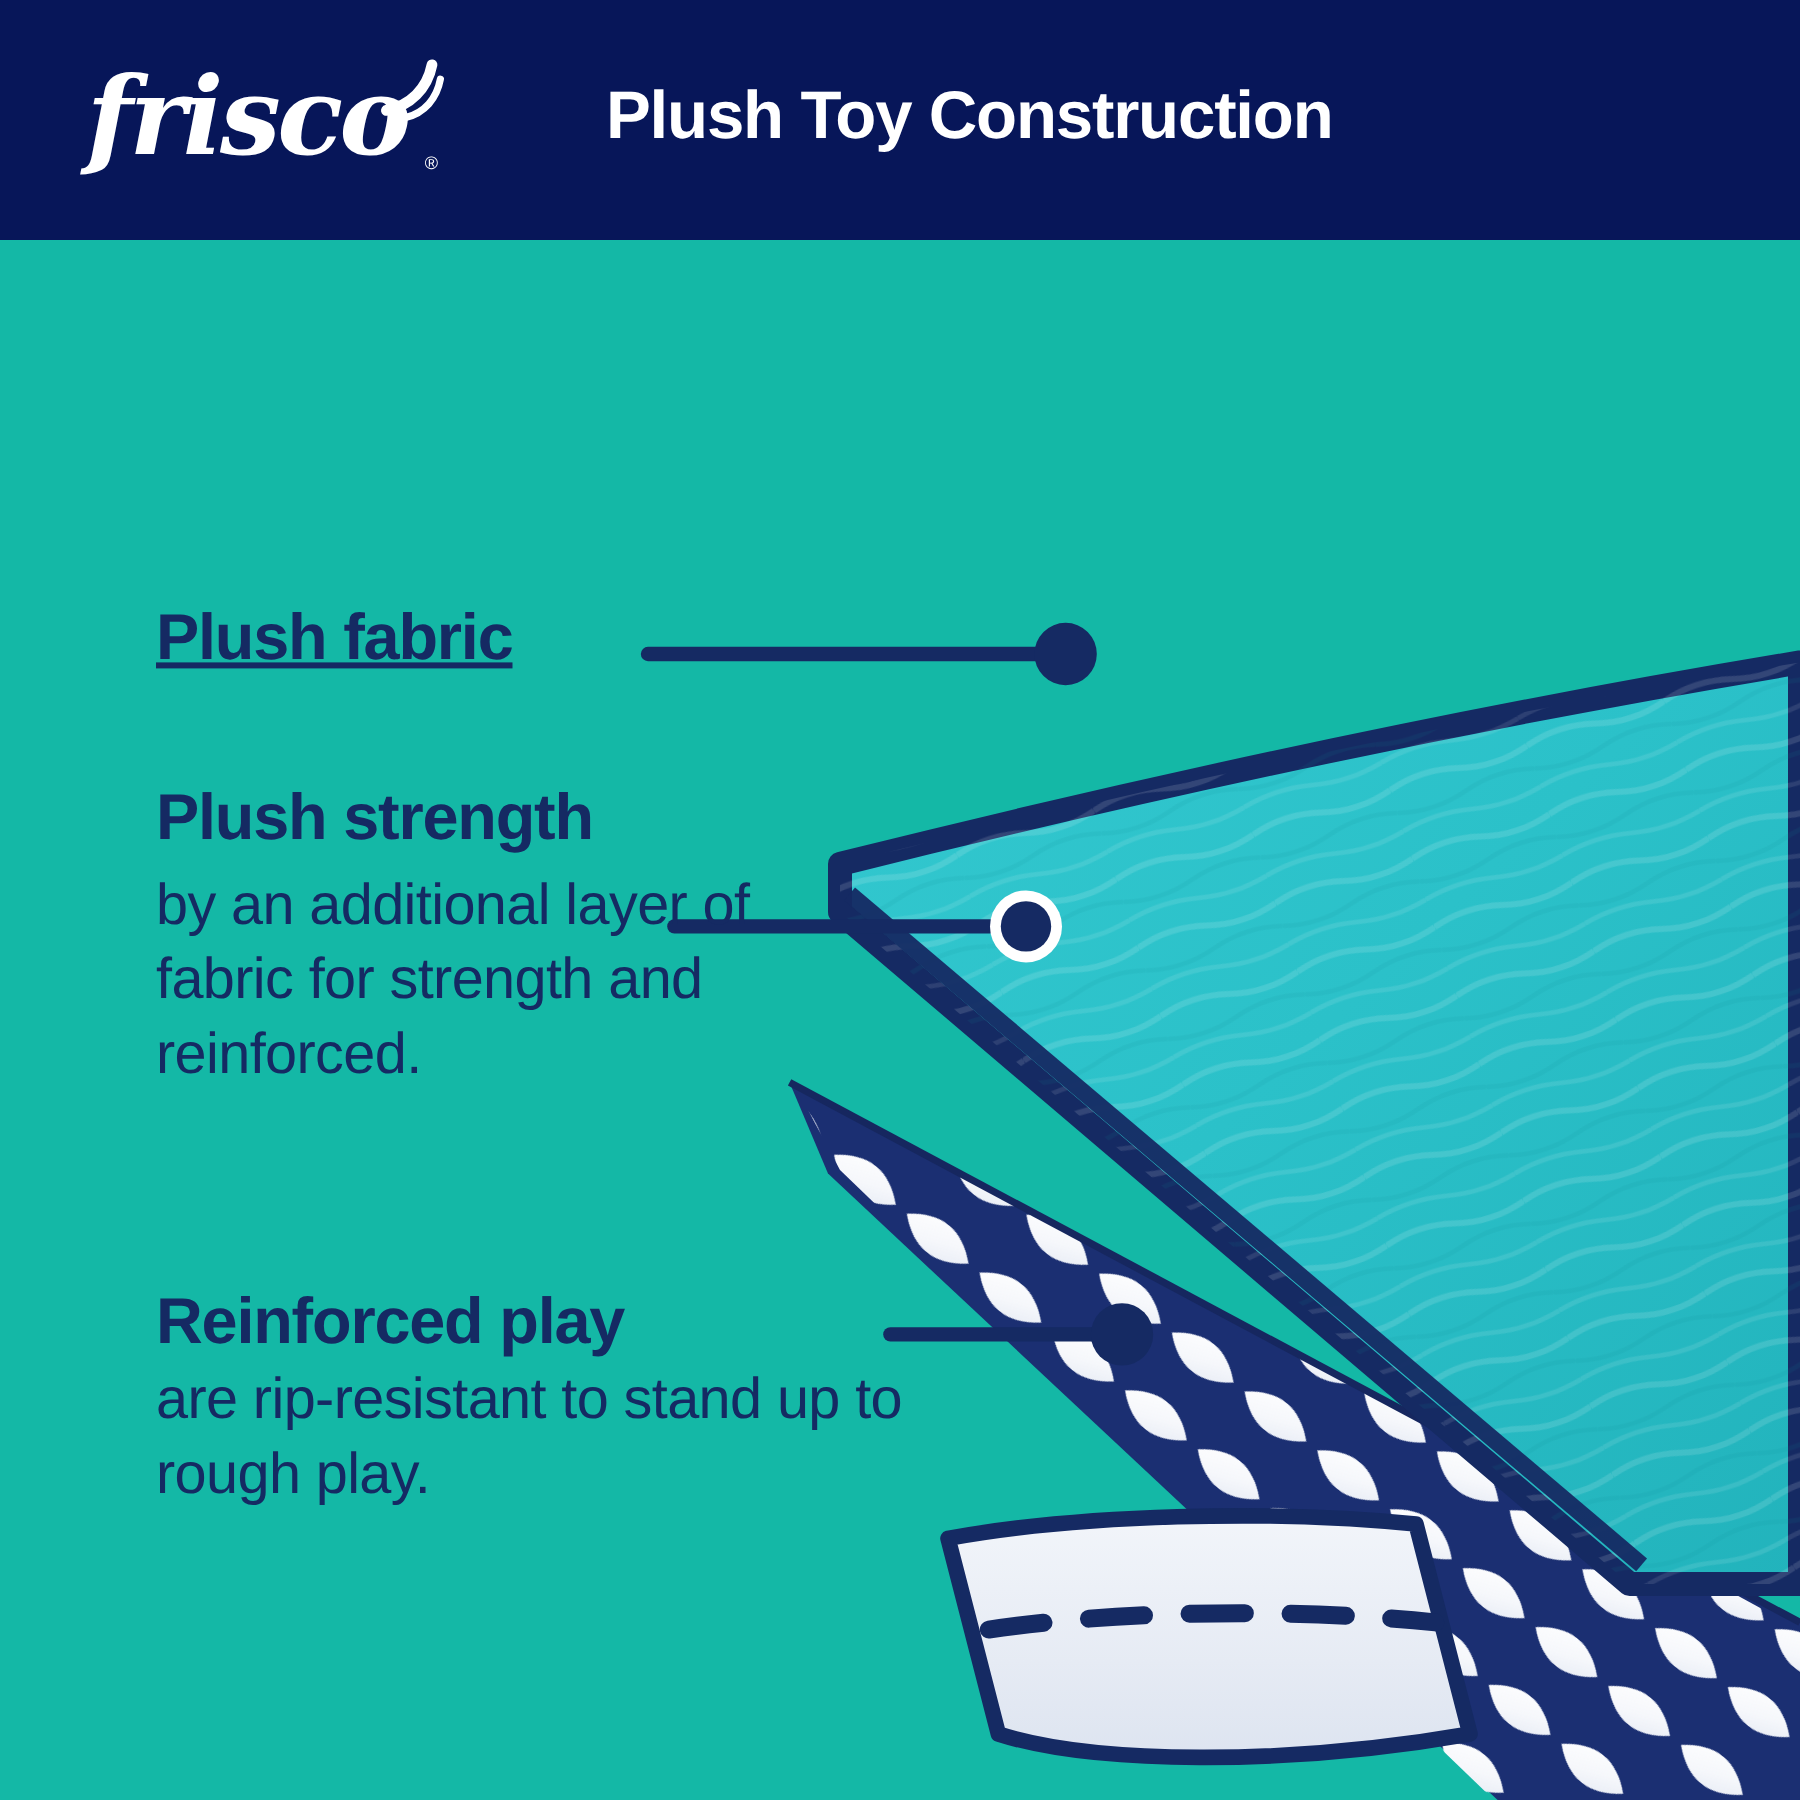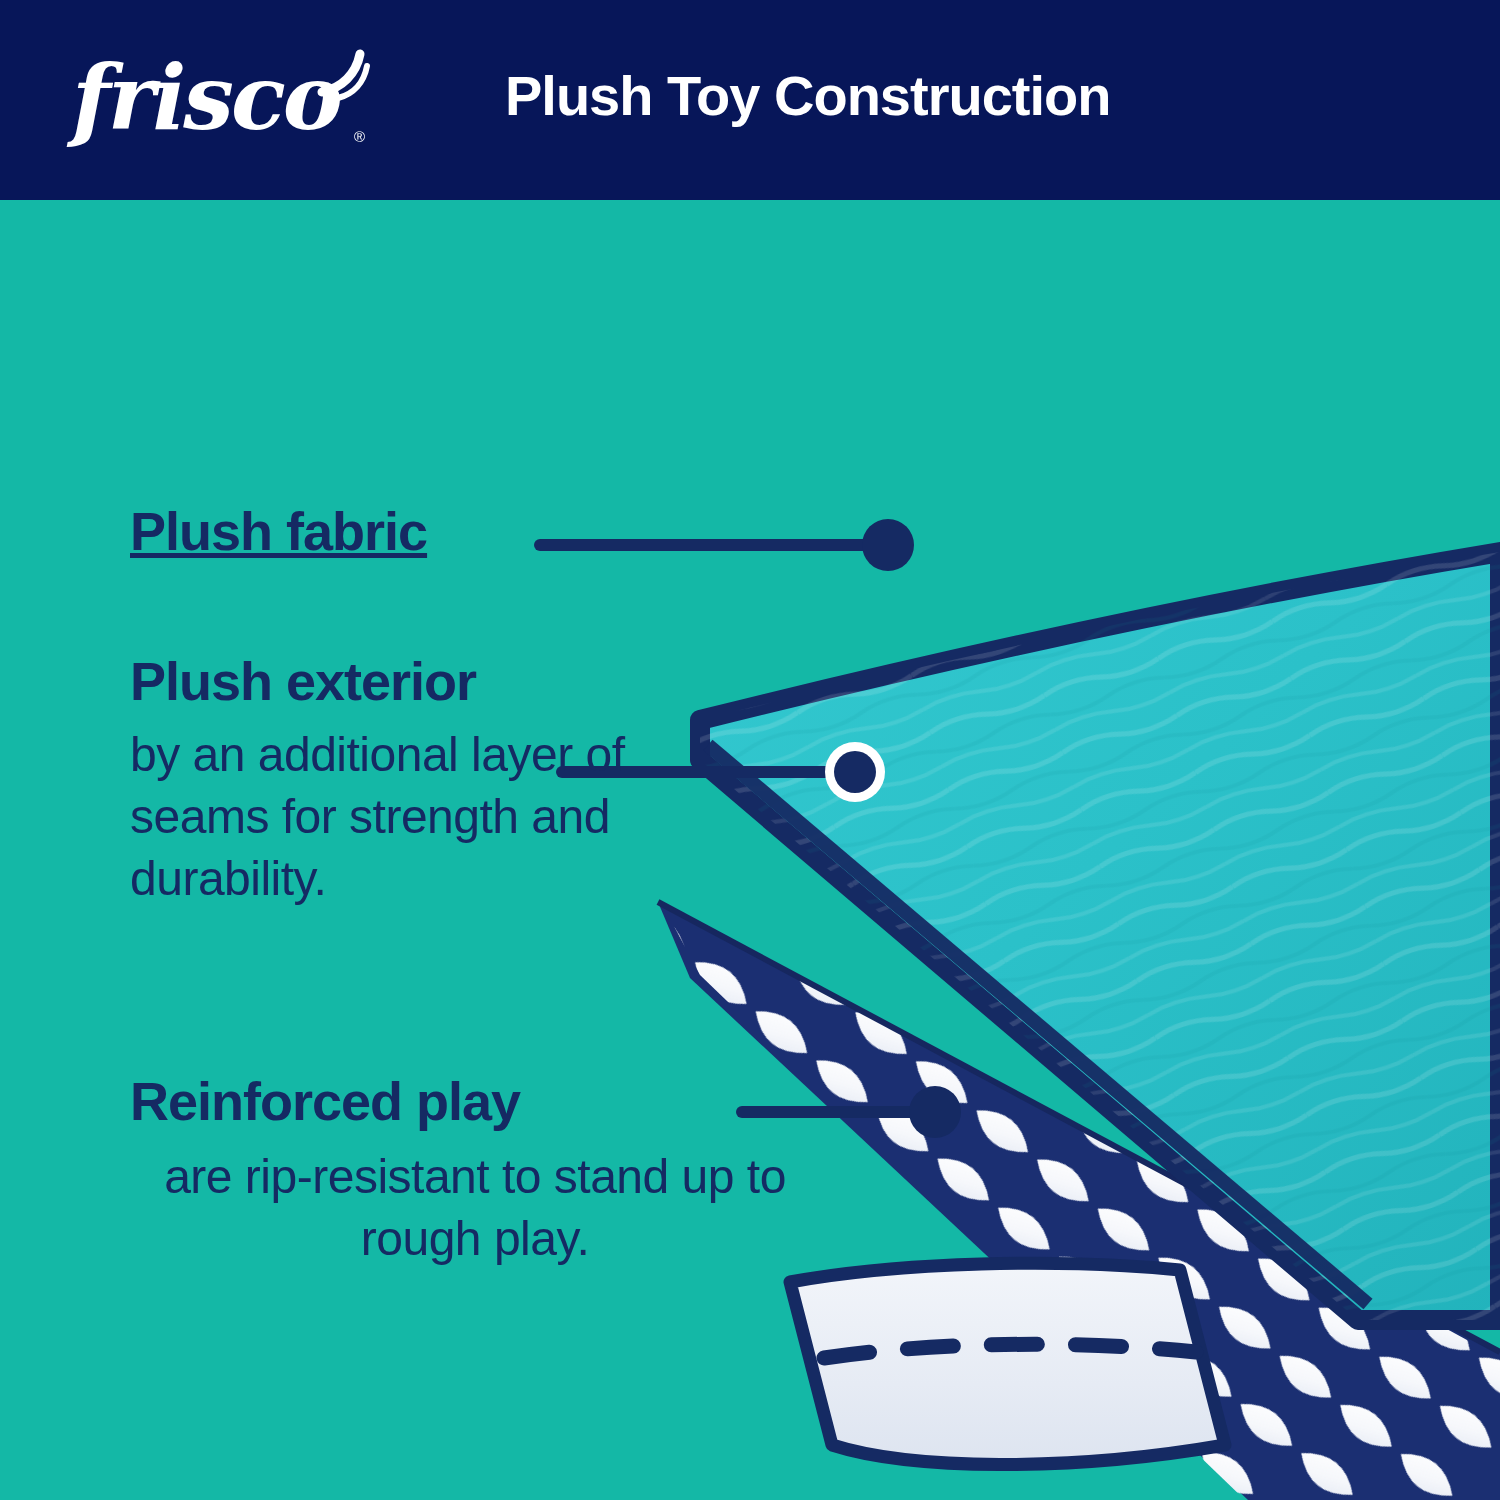--- a/index.html
+++ b/index.html
@@ -90,21 +90,21 @@
     font-family: "Liberation Sans", sans-serif;
     font-weight: 400;
     font-size: 48px;
     line-height: 62px;
     letter-spacing: -0.5px;
   }
   #label-plush-fabric { left: 130px; top: 498px; text-decoration: underline; }
   #label-reinforced   { left: 130px; top: 648px; width: 600px; }
   #label-seams        { left: 130px; top: 1068px; width: 690px; }
   #label-reinforced .label-body { margin-top: 10px; }
-  #label-seams .label-body { margin-top: 12px; text-align: center; }
+  #label-seams .label-body { margin-top: 2px; }
 </style>
 </head>
 <body>
 
 <div id="page">
 
   <div id="header-band">
     <div id="brand-logo">
       <div class="logo-word">frisco</div>
       <svg width="70" height="60" style="position:absolute;left:236px;top:6px;">
@@ -215,22 +215,22 @@
       <line x1="742" y1="912" x2="932" y2="912" stroke="#152a63" stroke-width="12" stroke-linecap="round"></line>
       <circle cx="935" cy="912" r="26" fill="#152a63"></circle>
     </g>
   </svg>
 
   <div class="label-block" id="label-plush-fabric">
     <div class="label-head">Plush fabric</div>
   </div>
 
   <div class="label-block" id="label-reinforced">
-    <div class="label-head">Plush exterior</div>
-    <div class="label-body">by an additional layer of seams for strength and durability.</div>
+    <div class="label-head">Plush strength</div>
+    <div class="label-body">by an additional layer of fabric for strength and reinforced.</div>
   </div>
 
   <div class="label-block" id="label-seams">
     <div class="label-head">Reinforced play</div>
     <div class="label-body">are rip-resistant to stand up to rough play.</div>
   </div>
 
 </div>
 
 </body></html>

